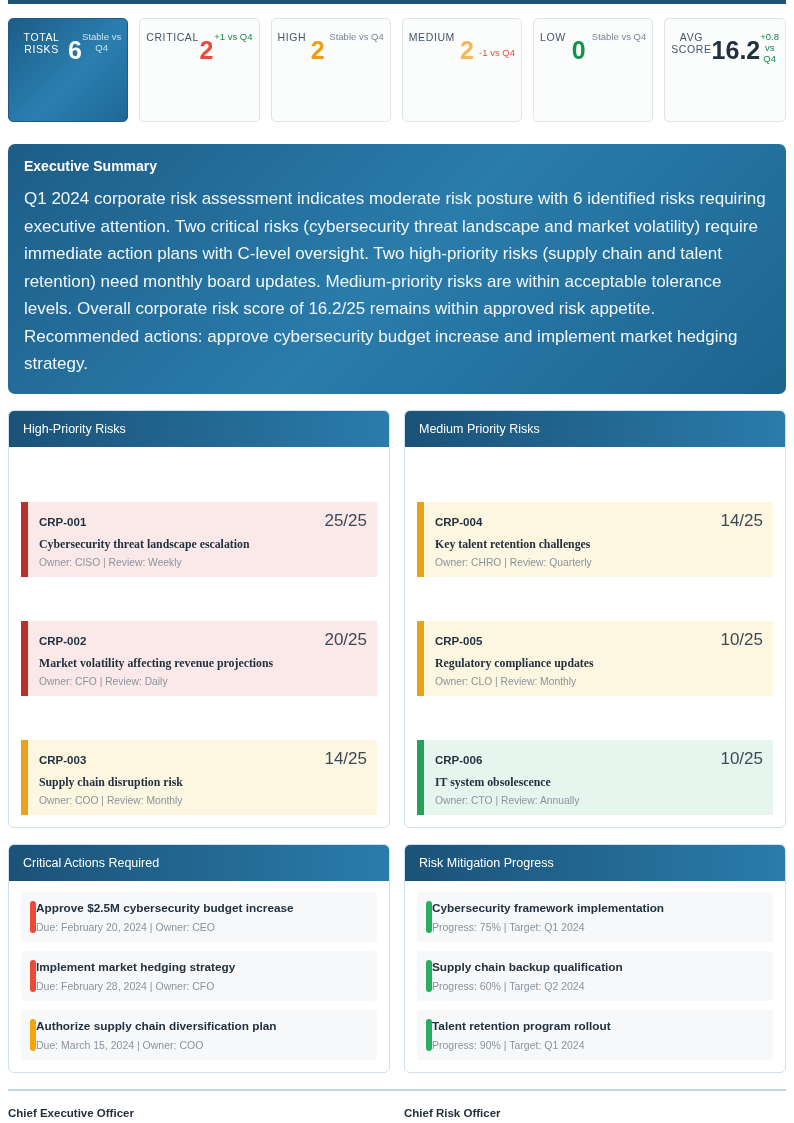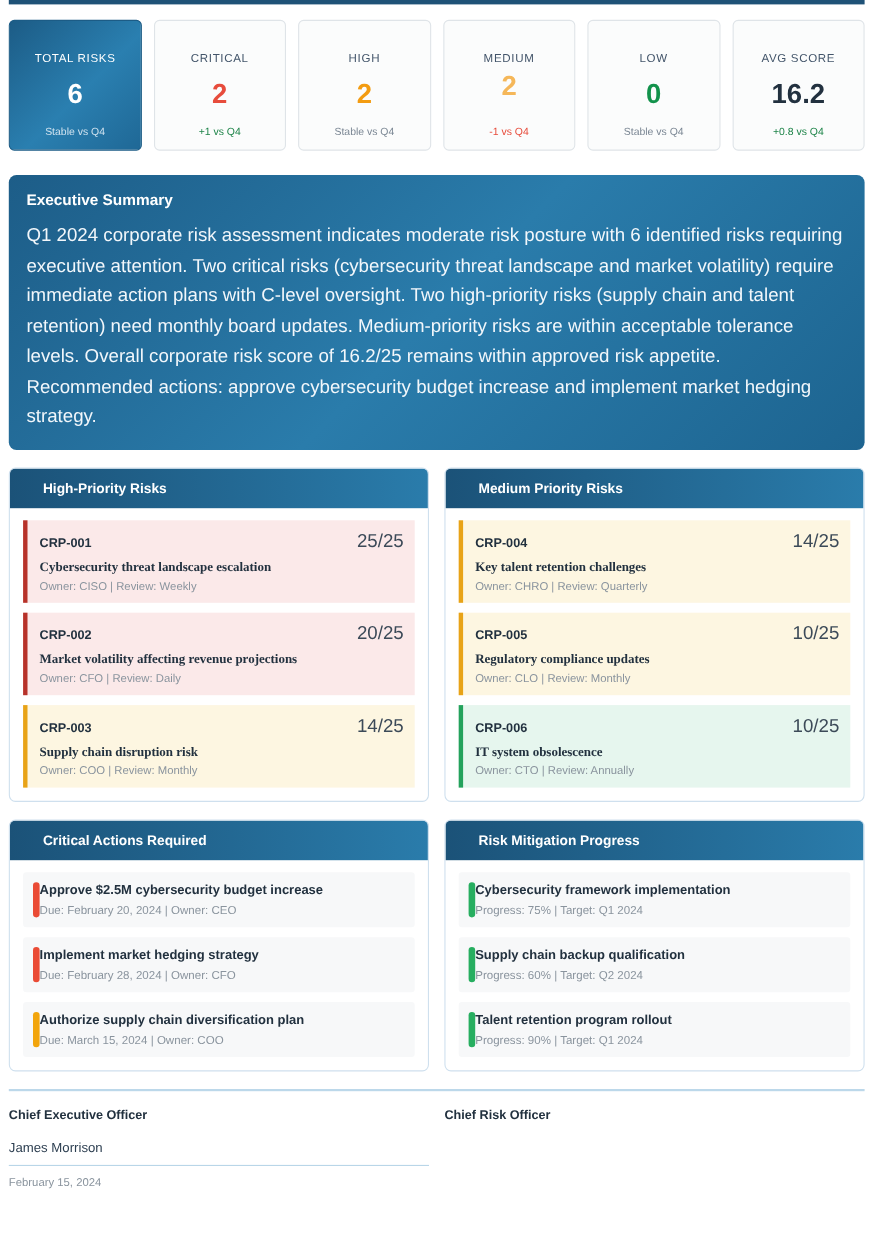--- a/index.html
+++ b/index.html
@@ -38,25 +38,25 @@
   .metrics {
     display: flex;
     gap: 11px;
     margin-bottom: 22px;
   }
   .metric-card {
     flex: 1 1 0;
     border: 1px solid #dfe4e8;
     border-radius: 5px;
     background: #fbfcfc;
-    padding: 28px 6px 10px 6px;
+    padding: 12px 6px 10px 6px;
     text-align: center;
     min-height: 104px;
     display: flex;
-    flex-direction: column;
+    flex-direction: row;
     justify-content: space-between;
   }
   .metric-card.primary {
     background: linear-gradient(135deg, #1c5c86 0%, #2a7fb0 55%, #1f6896 100%);
     border: 1px solid #1c5c86;
   }
   .metric-label {
     font-size: 10.5px;
     letter-spacing: 0.6px;
     color: #43556a;
@@ -104,30 +104,31 @@
   .panel {
     border: 1px solid #cfe0ee;
     border-radius: 6px;
     background: #ffffff;
     overflow: hidden;
   }
   .panel-header {
     background: linear-gradient(90deg, #1b5278 0%, #2a7cab 100%);
     color: #ffffff;
     font-size: 12.5px;
-    font-weight: bold;
-    padding: 11px 30px;
+    font-weight: normal;
+    padding: 11px 14px;
   }
   .panel-body { padding: 11px 12px 12px 12px; }
 
   
   .risk-item {
-    border-left: 4px solid #0369a1;
+    border-left: 7px solid #0369a1;
     padding: 9px 10px 9px 11px;
     margin-bottom: 9px;
+    margin-top: 44px;
   }
   .risk-item:last-child { margin-bottom: 0; }
   .risk-item.sev-critical { border-left-color: #b7322a; background: #fbe9e9; }
   .risk-item.sev-high     { border-left-color: #e8a317; background: #fdf6e1; }
   .risk-item.sev-medium   { border-left-color: #e8a317; background: #fdf6e1; }
   .risk-item.sev-low      { border-left-color: #24a25c; background: #e6f6ee; }
   .risk-top {
     display: flex;
     justify-content: space-between;
     align-items: baseline;

